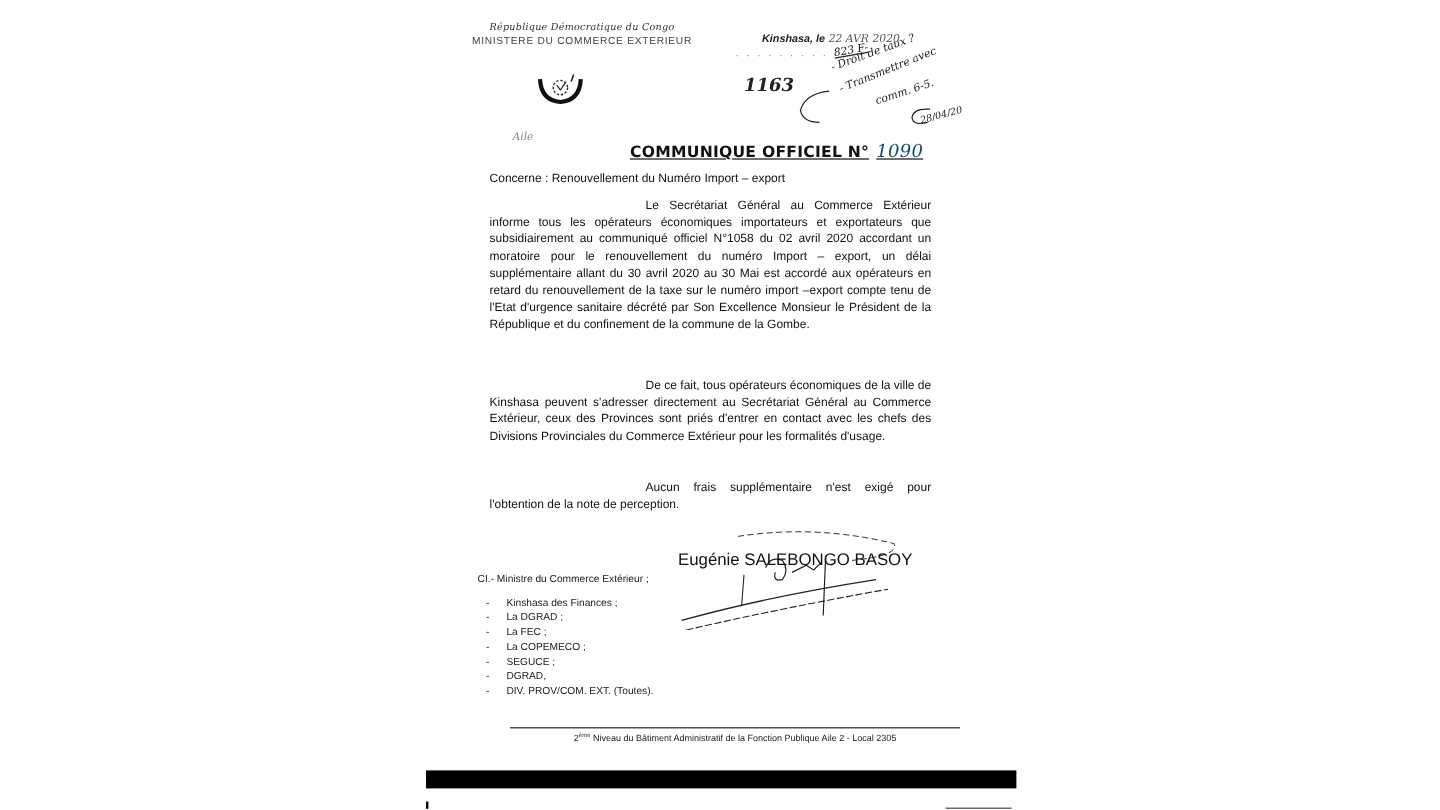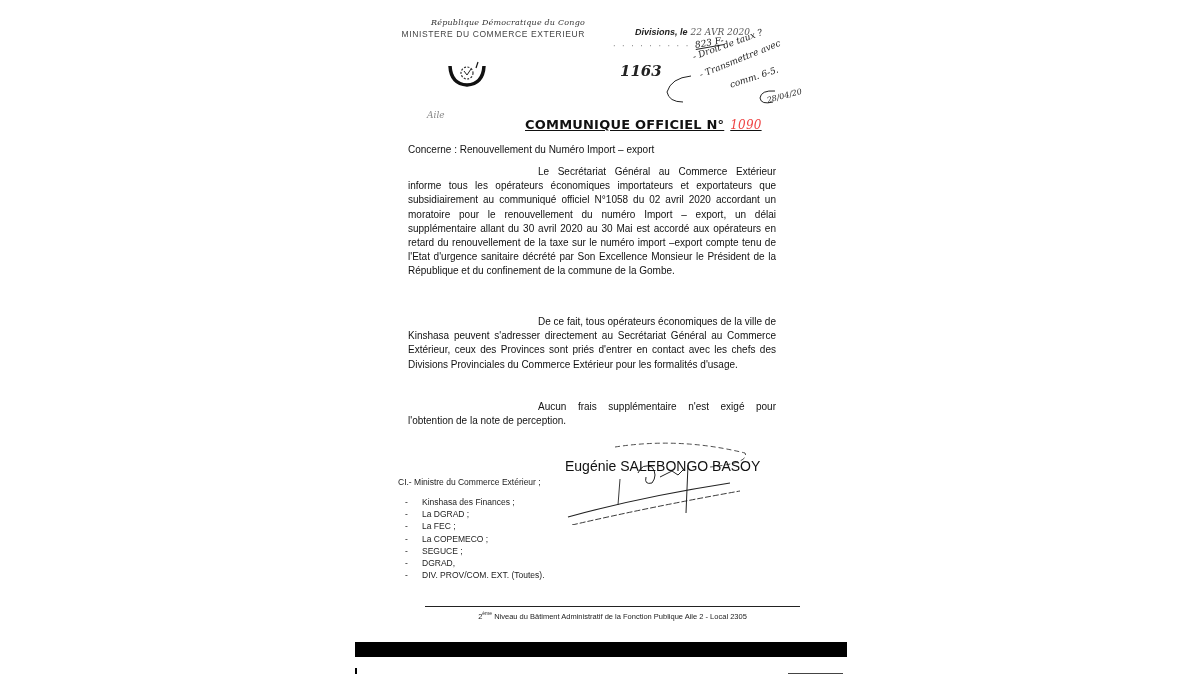--- a/index.html
+++ b/index.html
@@ -1,29 +1,29 @@
 <!DOCTYPE html>
 <html><head>
   <meta charset="utf-8">
   <style>
     html, body { margin: 0; padding: 0; background: #ffffff; }
     body { width: 1200px; height: 675px; position: relative; overflow: hidden; font-family: "DejaVu Sans", sans-serif; color: #111; }
     .page { position: absolute; left: 355px; top: 0; width: 492px; height: 675px; background: #fff; }
-    .hdr-left { position: absolute; left: 30px; top: 18px; width: 200px; text-align: right; }
+    .hdr-left { position: absolute; left: 30px; top: 18px; width: 200px; text-align: center; }
     .republic { font-family: "DejaVu Serif", serif; font-style: italic; font-size: 8px; color: #333; letter-spacing: 0.2px; }
     .ministry { font-family: "Liberation Sans", sans-serif; font-size: 8.5px; color: #444; letter-spacing: 0.6px; margin-top: 2px; white-space: nowrap; }
     .emblem { position: absolute; left: 92px; top: 60px; width: 40px; height: 28px; }
     .hdr-right { position: absolute; left: 280px; top: 20px; }
     .place-date { font-family: "Liberation Sans", sans-serif; font-style: italic; font-weight: bold; font-size: 9px; color: #222; white-space: nowrap; }
     .place-date .date-val { font-weight: normal; font-family: "DejaVu Serif", serif; font-size: 9px; color: #555; margin-left: 3px; }
     .ref-no { position: absolute; left: 265px; top: 62px; font-family: "DejaVu Serif", serif; font-style: italic; font-weight: bold; font-size: 15px; color: #222; }
     .ref-dots { position: absolute; left: 258px; top: 42px; font-size: 8px; color: #888; letter-spacing: 2px; }
     .annot { position: absolute; font-family: "DejaVu Serif", serif; font-style: italic; font-size: 9px; color: #222; transform-origin: left center; white-space: nowrap; }
     .title { position: absolute; left: 170px; top: 117px; font-family: "DejaVu Sans", sans-serif; font-weight: bold; font-size: 13px; color: #111; text-decoration: underline; letter-spacing: 0.2px; white-space: nowrap; }
-    .title-num { font-family: "DejaVu Serif", serif; font-style: italic; font-weight: normal; font-size: 12px; color: #ef4444; text-decoration: none; margin-left: 6px; }
+    .title-num { font-family: "DejaVu Serif", serif; font-style: italic; font-weight: normal; font-size: 15px; color: #0c4a6e; text-decoration: none; margin-left: 6px; }
     .title-stamp { position: absolute; left: 72px; top: 110px; font-family: "DejaVu Serif", serif; font-style: italic; font-size: 9px; color: #888; }
     .subject { position: absolute; left: 53px; top: 144px; font-family: "Liberation Sans", sans-serif; font-size: 10px; color: #111; }
     .body-text { position: absolute; left: 53px; width: 368px; font-family: "Liberation Sans", sans-serif; font-size: 10px; line-height: 14.2px; text-align: justify; color: #111; }
     .body-text .indent { display: inline-block; width: 130px; }
     .p1 { top: 165px; }
     .p2 { top: 315px; }
     .p3 { top: 400px; }
     .signer { position: absolute; left: 210px; top: 458px; font-family: "Liberation Sans", sans-serif; font-size: 14px; color: #111; white-space: nowrap; }
     .signature { position: absolute; left: 205px; top: 435px; width: 200px; height: 90px; }
     .cc-head { position: absolute; left: 43px; top: 477px; font-family: "Liberation Sans", sans-serif; font-size: 8.5px; color: #222; }
@@ -49,21 +49,21 @@
   </div>
 
   <svg class="emblem" viewBox="0 0 40 28">
     <path d="M3 6 Q4 24 20 25 Q36 24 37 6" fill="none" stroke="#111" stroke-width="3.5"></path>
     <circle cx="20" cy="13" r="6" fill="none" stroke="#333" stroke-width="1.2" stroke-dasharray="2 1.5"></circle>
     <path d="M17 11 L20 15 L24 9" fill="none" stroke="#222" stroke-width="1"></path>
     <path d="M31 2 L29 8" stroke="#111" stroke-width="1.2"></path>
   </svg>
 
   <div class="hdr-right">
-    <span class="place-date">Divisions, le</span><span class="place-date"><span class="date-val">22 AVR 2020</span></span>
+    <span class="place-date">Kinshasa, le</span><span class="place-date"><span class="date-val">22 AVR 2020</span></span>
   </div>
 
   <div class="ref-dots">· · · · · · · · ·</div>
   <div class="ref-no">1163</div>
 
   <div class="annot" style="left:340px;top:40px;transform:rotate(-10deg);text-decoration:underline;">823 F-</div>
   <div class="annot" style="left:338px;top:52px;transform:rotate(-20deg);">- Droit de taux ?</div>
   <div class="annot" style="left:345px;top:70px;transform:rotate(-22deg);">- Transmettre avec</div>
   <div class="annot" style="left:375px;top:80px;transform:rotate(-18deg);">comm. 6-5.</div>
   <div class="annot" style="left:412px;top:96px;transform:rotate(-15deg);font-size:8px;">28/04/20</div>

